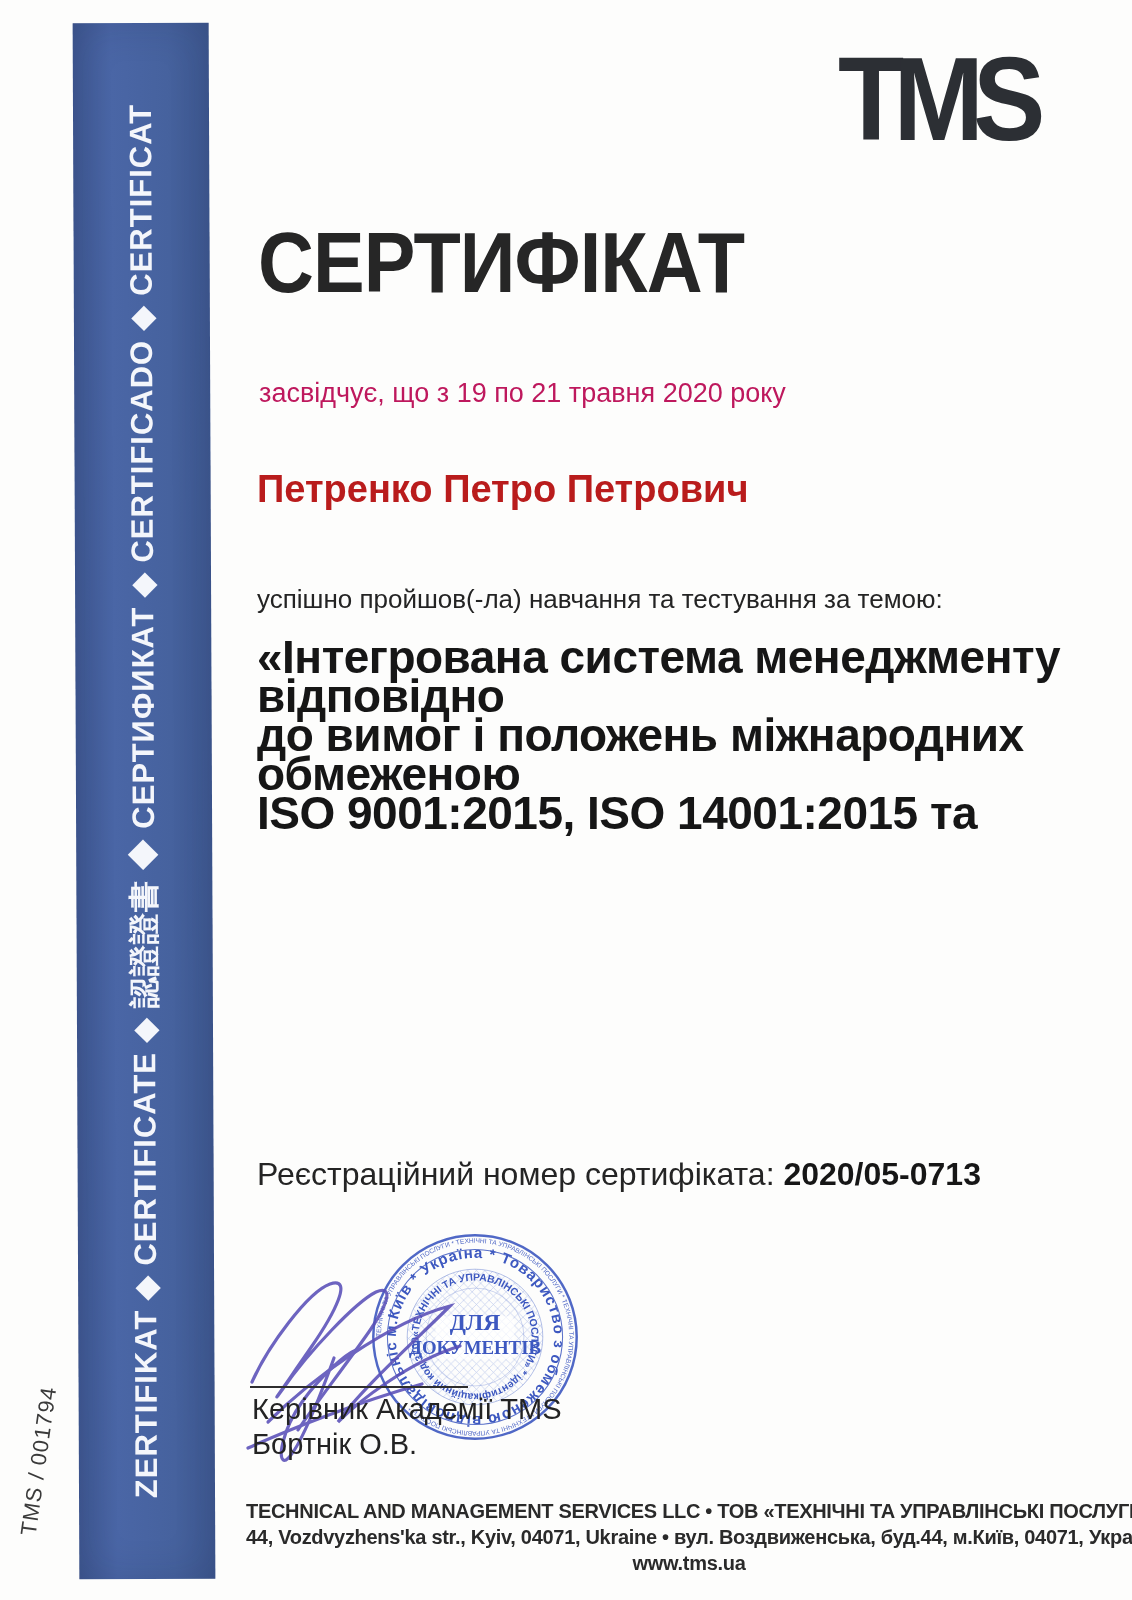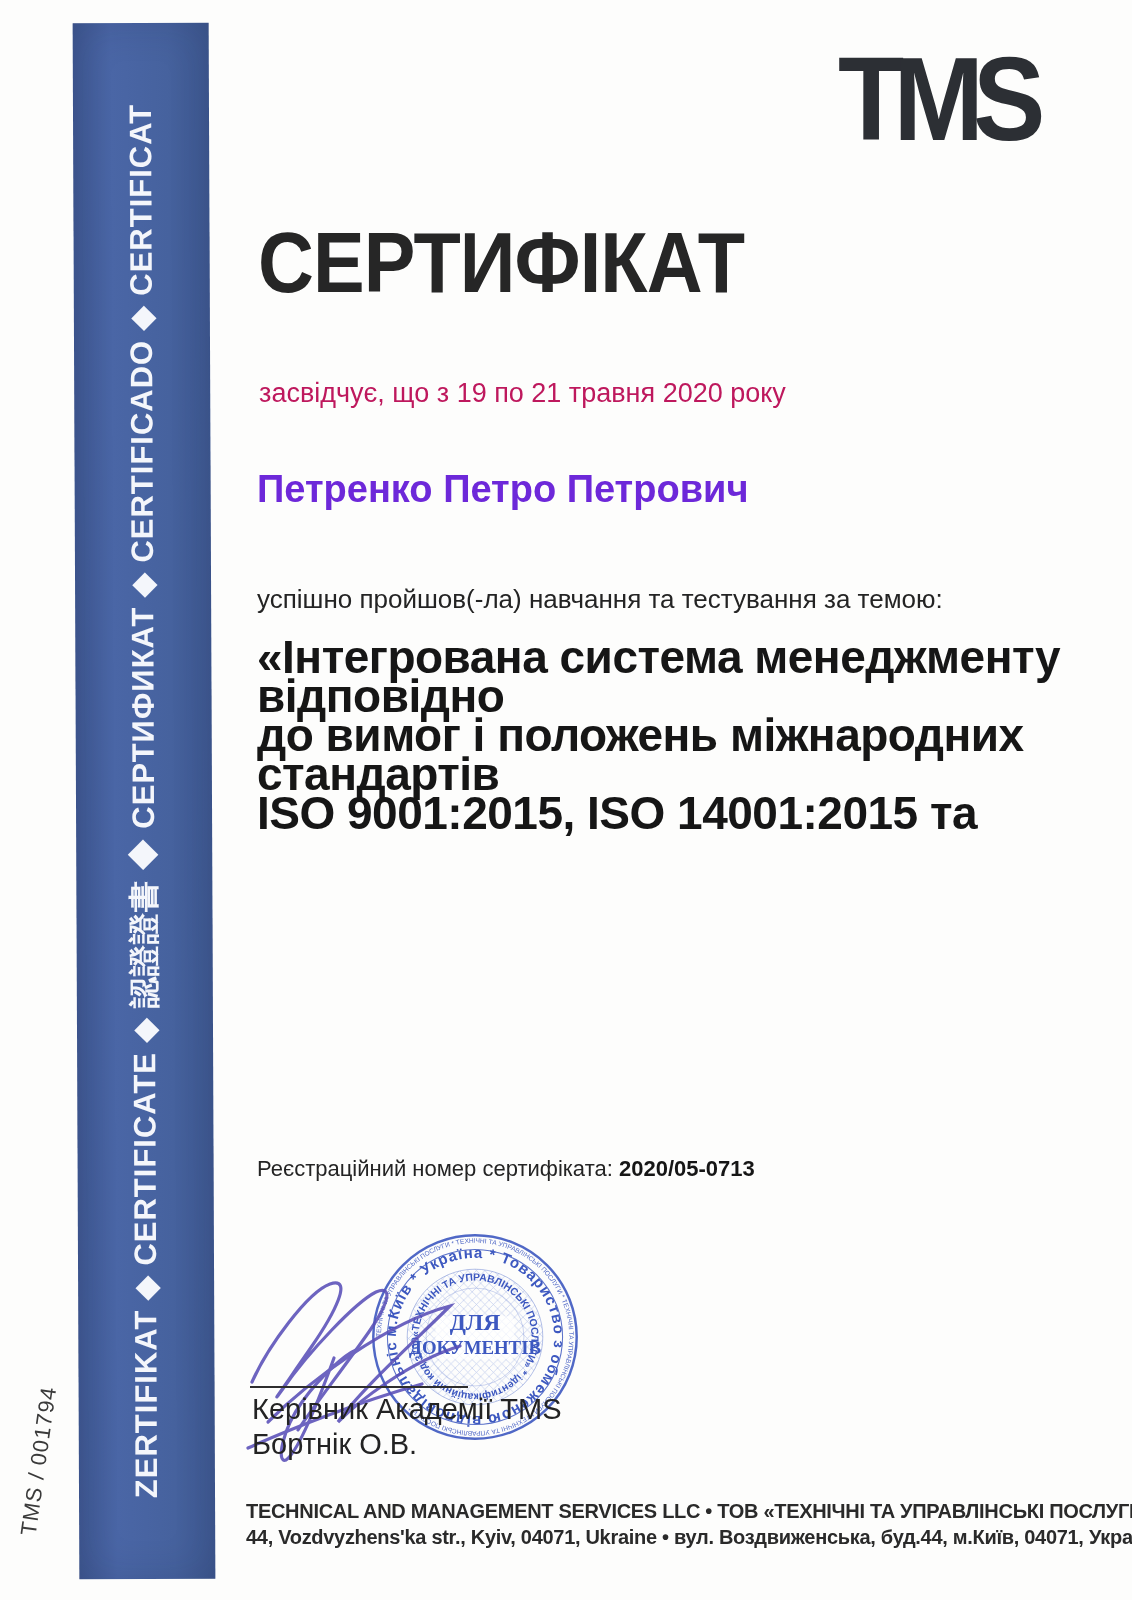--- a/index.html
+++ b/index.html
@@ -35,28 +35,28 @@
     font-weight:bold;font-size:118px;line-height:1;
     letter-spacing:-0.1em;color:#2c2f34;
     transform:scaleX(.92);transform-origin:left top;
   }
   .title{
     position:absolute;left:258px;top:213px;margin:0;
     font-size:86px;font-weight:bold;letter-spacing:-1px;color:#262626;
     transform:scaleX(.9);transform-origin:left top;white-space:nowrap;
   }
   .date-line{position:absolute;left:259px;top:378px;margin:0;font-size:27px;color:#be185d;}
-  .recipient{position:absolute;left:257px;top:468px;margin:0;font-size:38px;font-weight:bold;color:#6d28d9;}
+  .recipient{position:absolute;left:257px;top:468px;margin:0;font-size:38px;font-weight:bold;color:#b91c1c;}
   .intro{position:absolute;left:257px;top:584px;margin:0;font-size:26px;color:#242424;}
   .topic{
     position:absolute;left:257px;top:638px;margin:0;
     font-size:46px;font-weight:bold;line-height:39px;color:#161616;
     letter-spacing:-0.5px;
   }
-  .reg-line{position:absolute;left:257px;top:1156px;margin:0;font-size:22px;color:#242424;}
+  .reg-line{position:absolute;left:257px;top:1156px;margin:0;font-size:32px;color:#242424;}
   .reg-line b{font-weight:bold;color:#161616;}
   
   .stamp{position:absolute;left:362px;top:1224px;width:226px;height:226px;}
   .signature{position:absolute;left:238px;top:1262px;width:250px;height:210px;}
   .sig-line{position:absolute;left:250px;top:1386px;width:218px;border-top:2px solid #2e2e2e;}
   .signer{position:absolute;left:252px;top:1392px;font-size:29px;line-height:35px;color:#232323;}
   
   .footer{
     position:absolute;left:246px;top:1498px;width:886px;text-align:center;
     font-size:20px;font-weight:bold;line-height:26px;color:#2a2a2a;letter-spacing:-0.3px;
@@ -76,21 +76,21 @@
 
   <div class="logo">TMS</div>
 
   <h1 class="title">СЕРТИФІКАТ</h1>
   <p class="date-line">засвідчує, що з 19 по 21 травня 2020 року</p>
   <p class="recipient">Петренко Петро Петрович</p>
   <p class="intro">успішно пройшов(-ла) навчання та тестування за темою:</p>
 
   <div class="topic">
     <div>«Інтегрована система менеджменту відповідно</div>
-    <div>до вимог і положень міжнародних стандартів</div>
+    <div>до вимог і положень міжнародних обмеженою</div>
     <div>ISO 9001:2015, ISO 14001:2015 та</div>
   </div>
 
   <p class="reg-line"><span>Реєстраційний номер сертифіката:</span>&nbsp;<b>2020/05-0713</b></p>
 
   <svg class="stamp" viewBox="0 0 240 240" xmlns="http://www.w3.org/2000/svg">
     <defs>
       <pattern id="gui" width="9" height="9" patternUnits="userSpaceOnUse">
         <path d="M0,9 L9,0 M-1,1 L1,-1 M8,10 L10,8" stroke="#8aa0df" stroke-width="0.7" fill="none"></path>
         <path d="M0,0 L9,9" stroke="#8aa0df" stroke-width="0.7" fill="none"></path>
@@ -129,15 +129,16 @@
 
   <div class="sig-line"></div>
   <div class="signer">
     <div>Керівник Академії TMS</div>
     <div>Бортнік О.В.</div>
   </div>
 
   <div class="footer">
     <div>TECHNICAL AND MANAGEMENT SERVICES LLC • ТОВ «ТЕХНІЧНІ ТА УПРАВЛІНСЬКІ ПОСЛУГИ»</div>
     <div>44, Vozdvyzhens'ka str., Kyiv, 04071, Ukraine • вул. Воздвиженська, буд.44, м.Київ, 04071, Україна</div>
+    <div>www.tms.ua</div>
   </div>
 
 </div>
 
 </body></html>

